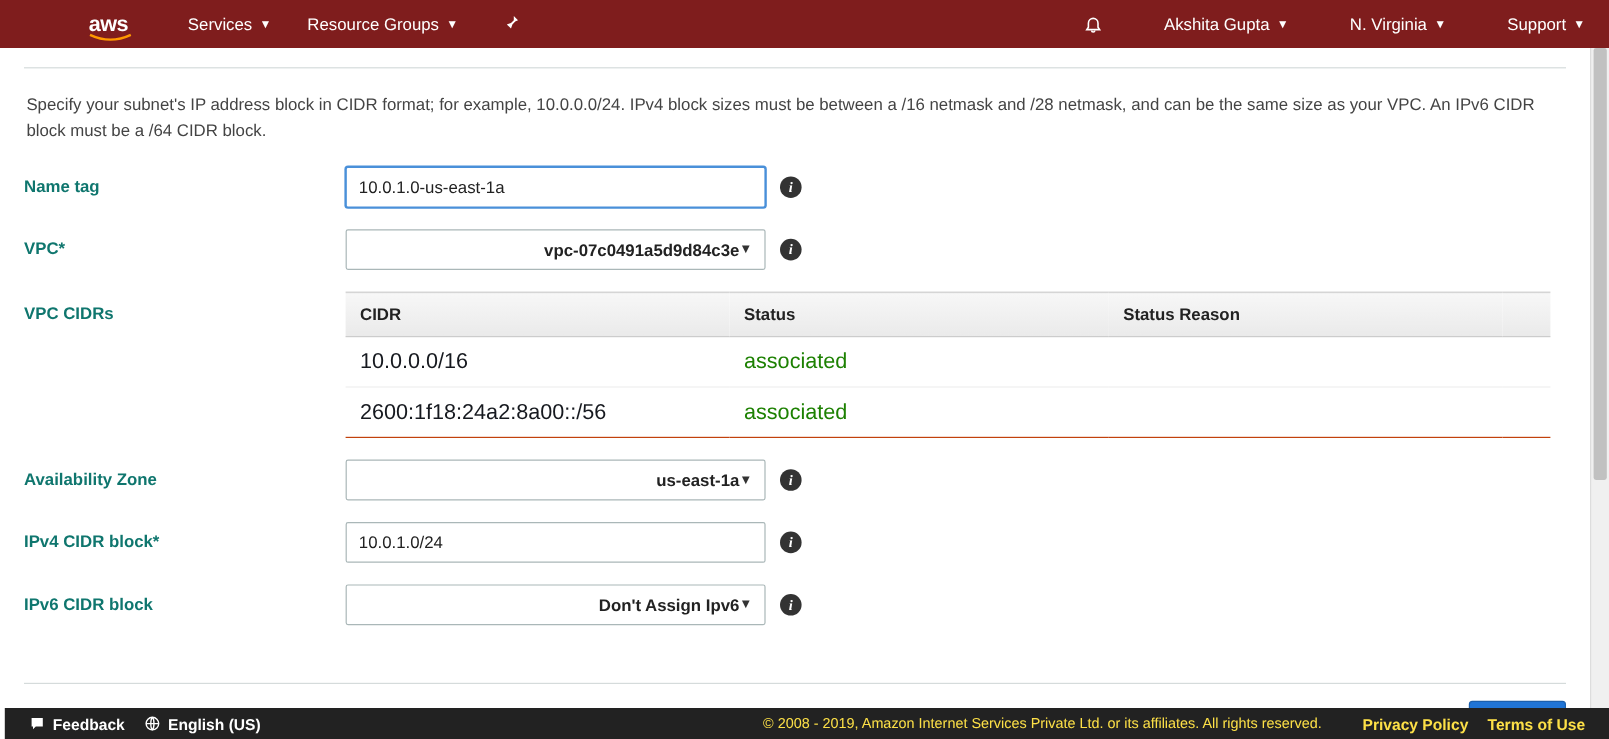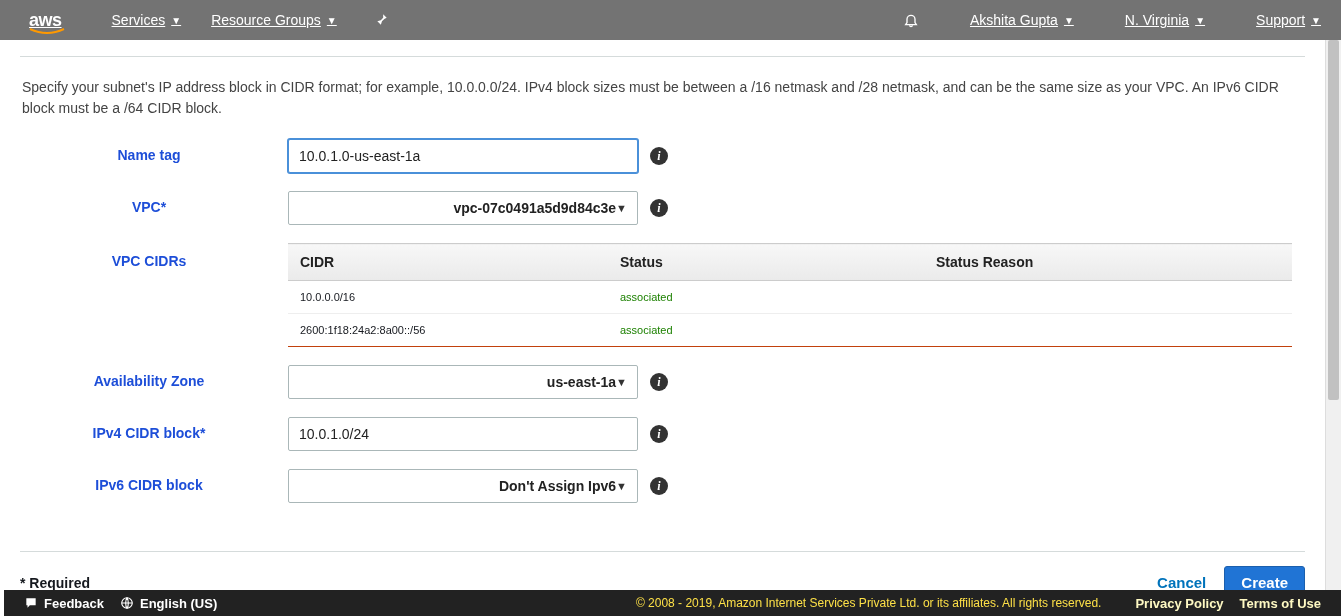--- a/index.html
+++ b/index.html
@@ -1,70 +1,70 @@
 <!DOCTYPE html>
 <html><head>
 <meta charset="utf-8">
 <style>
 * { box-sizing: border-box; margin: 0; padding: 0; }
 body { font-family: "Amazon Ember", "Helvetica Neue", Arial, sans-serif; font-size: 14px; color: #16191f; background: #fff; width: 1341px; height: 616px; overflow: hidden; position: relative; }
 
 
-.topnav { background: #737373; height: 40px; display: flex; align-items: center; padding: 0 20px 0 29px; color: #fff; text-decoration: underline; }
+.topnav { background: #7f1d1d; height: 40px; display: flex; align-items: center; padding: 0 20px 0 74px; color: #fff; }
 .aws-logo { font-weight: bold; font-size: 18px; letter-spacing: -0.5px; margin-right: 50px; position: relative; }
 .aws-logo .swoosh { position: absolute; left: 0; bottom: -4px; width: 36px; height: 8px; }
 .nav-item { display: flex; align-items: center; margin-right: 30px; cursor: pointer; font-size: 14px; text-align: right; }
 .nav-item .caret { margin-left: 6px; font-size: 10px; }
 .pin-icon { margin-left: 8px; color:#fff; font-size:15px; }
 .nav-spacer { flex: 1; }
 .nav-right .nav-item { margin-right: 0; margin-left: 28px; }
 .bell-icon { font-size: 16px; }
 
 
 .content-wrap { position: absolute; top: 40px; left: 0; right: 16px; bottom: 26px; overflow-y: auto; padding: 0; }
 .scrollbar { position: absolute; top: 40px; right: 0; bottom: 26px; width: 16px; background: #f0f0f0; border-left: 1px solid #ddd; }
 .scrollbar-thumb { position: absolute; top: 0; left: 2px; right: 2px; height: 360px; background: #c1c1c1; border-radius: 2px; }
 
 hr.top-rule { margin: 16px 20px 0 20px; border: none; border-top: 1px solid #d5dbdb; }
 
 .desc { padding: 20px 20px 20px 22px; color: #444; line-height: 1.5; font-size: 14px; }
 
 .form-area { padding: 0 20px 30px 20px; }
 .form-row { display: flex; align-items: flex-start; margin-bottom: 18px; }
-.form-label { width: 268px; text-align: center; padding-right: 10px; font-weight: bold; color: #1d4ed8; padding-top: 8px; font-size: 14px; }
+.form-label { width: 268px; text-align: left; padding-right: 10px; font-weight: bold; color: #0f766e; padding-top: 8px; font-size: 14px; }
 .form-control-wrap { display: flex; align-items: center; }
 input.text, .select { width: 350px; height: 34px; border: 1px solid #aab7b8; border-radius: 2px; padding: 0 10px; font-size: 14px; background: #fff; color: #222; }
 input.text.focused { border: 1px solid #4a90d9; box-shadow: 0 0 0 1px #4a90d9; outline:none; }
 .select { display: flex; align-items: center; justify-content: flex-end; cursor: pointer; font-weight: bold; }
 .select .caret-down { font-size: 11px; color: #333; }
 .info-icon { margin-left: 12px; width: 18px; height: 18px; border-radius: 50%; background: #333; color: #fff; display: inline-flex; align-items: center; justify-content: center; font-size: 12px; font-weight: bold; cursor: pointer; font-family: Georgia, serif; font-style: italic;}
 
 
 .cidr-row { display:flex; align-items:flex-start; margin-bottom:18px; }
 .cidr-table { width: 1004px; border-collapse: collapse; }
 .cidr-table th { background: linear-gradient(#f7f7f7,#eaeaea); border-top:1px solid #ccc; border-bottom:1px solid #ccc; text-align: left; padding: 10px 12px; font-weight: bold; color:#222; font-size:14px;}
-.cidr-table td { padding: 10px 12px; border-bottom: 1px solid #eee; font-size:11px; }
+.cidr-table td { padding: 10px 12px; border-bottom: 1px solid #eee; font-size:18px; }
 .cidr-table .status-assoc { color: #1d8102; }
 .cidr-table tr:last-child td { border-bottom: 1px solid #c2410c; }
 
 
 .footer-bar { border-top: 1px solid #d5dbdb; margin: 0 20px; padding: 14px 0 20px 0; display:flex; align-items:center; }
 .required-note { font-weight: bold; font-size:14px; }
 .footer-spacer { flex:1; }
 .btn-cancel { color: #0073bb; font-weight: bold; background:none; border:none; font-size:15px; margin-right: 18px; cursor:pointer; }
 .btn-create { background: #2074d5; color:#fff; border:1px solid #1b5fad; border-radius:3px; padding: 7px 16px; font-size:15px; font-weight:bold; cursor:pointer; }
 
 
 .bottombar { position:absolute; left:4px; right:0; bottom:0; height:26px; background:#222; color:#fff; display:flex; align-items:center; padding:0 20px; font-size:13px; }
 .bottombar .fb { display:flex; align-items:center; margin-right:16px; font-weight:bold; }
 .bottombar .fb svg, .bottombar .lang svg { margin-right:6px; }
 .bottombar .lang { display:flex; align-items:center; font-weight:bold; }
 .bottombar .spacer { flex:1; }
 .bottombar .copy { color:#fde047; font-size:12px; margin-right:18px; }
-.bottombar a { color:#fef9c3; text-decoration:none; font-weight:bold; margin-left:16px; font-size:13px;}
+.bottombar a { color:#fde047; text-decoration:none; font-weight:bold; margin-left:16px; font-size:13px;}
 </style>
 </head>
 <body>
 
 <div class="topnav">
   <div class="aws-logo">
     <span>aws</span>
     <svg class="swoosh" viewBox="0 0 36 8">
         <path d="M1 2 Q 18 10 35 2" stroke="#ff9900" stroke-width="2" fill="none"></path>
       </svg>

